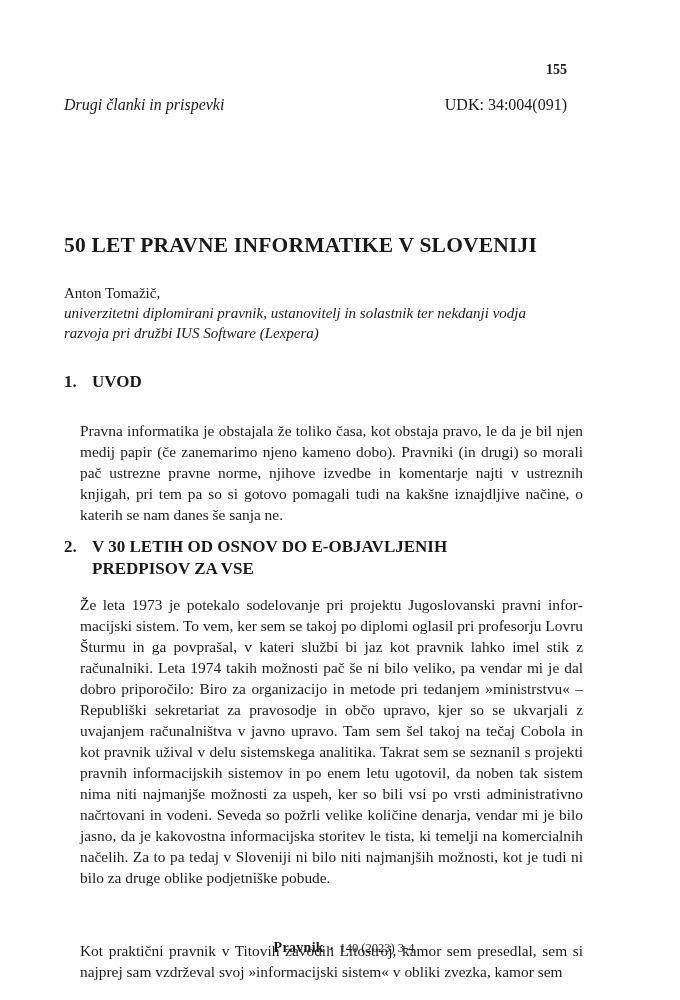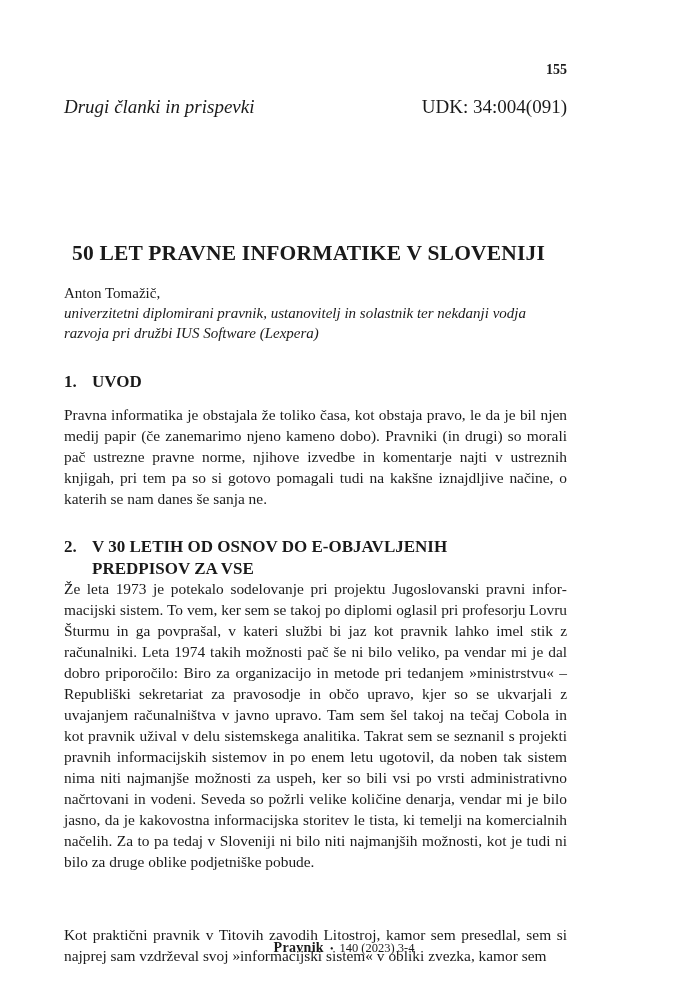--- a/index.html
+++ b/index.html
@@ -7,40 +7,40 @@
       width: 680px; height: 1000px; position: relative; overflow: hidden;
       font-family: "Liberation Serif", "DejaVu Serif", serif;
       color: #1a1a1a;
     }
     .page-number {
       position: absolute; top: 62px; right: 113px;
       font-size: 14px; font-weight: bold; text-align: right;
     }
     .running-header {
       position: absolute; top: 96px; left: 64px; right: 113px;
-      display: flex; justify-content: space-between; font-size: 19px;
+      display: flex; justify-content: space-between; font-size: 16px;
     }
     .running-header .section { font-style: italic; }
     .title {
-      position: absolute; top: 233px; left: 64px; margin: 8px;
+      position: absolute; top: 233px; left: 64px; margin: 0;
       font-size: 21.5px; font-weight: bold; letter-spacing: 0.2px;
     }
     .author-block { position: absolute; top: 283px; left: 64px; width: 505px; font-size: 15px; line-height: 20px; }
     .author-name { font-weight: normal; }
     .affiliation { font-style: italic; }
     .h1 {
       position: absolute; left: 64px; margin: 0; font-weight: bold; font-size: 17px;
       display: flex; line-height: 22px;
     }
     .h1 .num { width: 28px; flex: none; }
     .h1 .txt { width: 420px; }
     .h1-1 { top: 371px; }
     .h1-2 { top: 536px; }
     .para {
-      position: absolute; left: 64px; width: 503px; margin: 0;
+      position: absolute; left: 64px; width: 503px; margin: 16px;
       font-size: 15.4px; line-height: 21px; text-align: justify; hyphens: manual;
     }
     .p1 { top: 404px; }
     .p2 { top: 578px; }
     .p3 { top: 924px; }
     .footer {
       position: absolute; top: 940px; left: 0; right: 0; text-align: center; font-size: 12.5px;
     }
     .footer .journal { font-weight: bold; font-size: 14px; letter-spacing: 0.3px; margin-left: 8px; }
     .footer .bullet { margin: 0 6px; font-size: 10px; }

